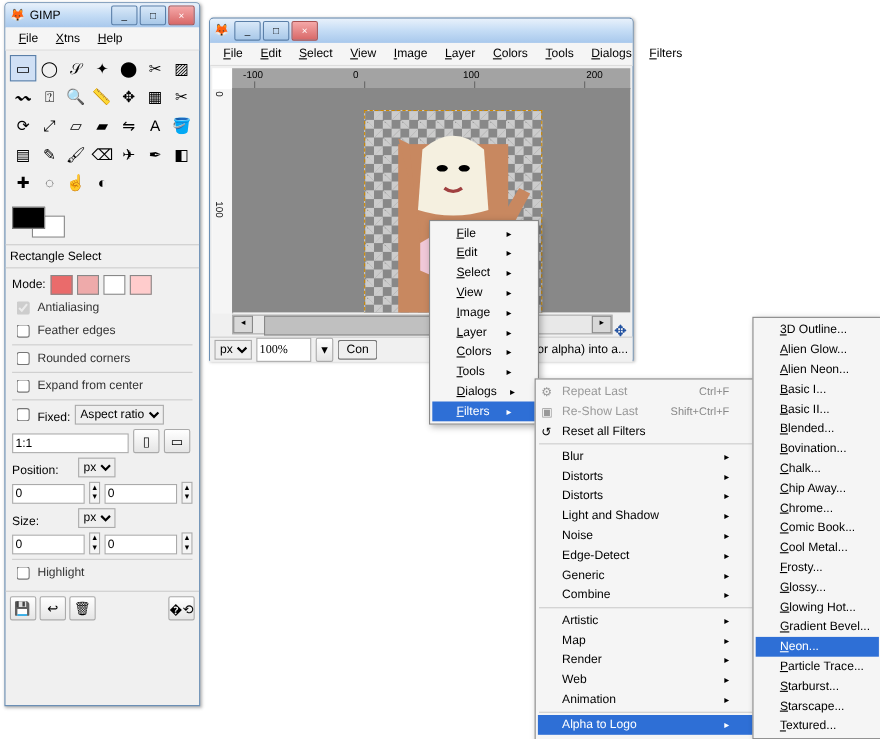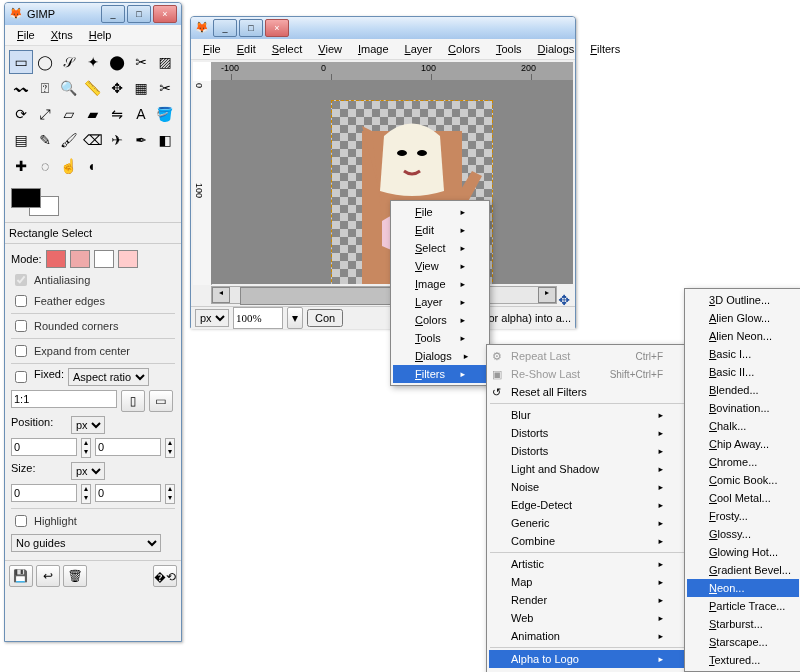--- a/index.html
+++ b/index.html
@@ -20,21 +20,21 @@
 .fgcolor{position:absolute;width:28px;height:18px;background:#000;border:1px solid #888;left:0;top:0}
 .bgcolor{position:absolute;width:28px;height:18px;background:#fff;border:1px solid #888;right:0;bottom:0}
 .sep{border-top:1px solid #ccc;margin:2px 0}
 .section-title{padding:2px 4px;font-size:11px}
 .opts{padding:4px 6px}
 .opts label{display:flex;align-items:center;gap:4px;margin:3px 0;color:#333}
 .opts input[type=checkbox]{width:12px;height:12px}
 .moderow{display:flex;align-items:center;gap:4px}
 .modebtn{width:18px;height:16px;border:1px solid #888;background:#ea6b6b}
 .disabled{color:#888}
-.row{display:flex;align-items:flex-start;gap:4px;margin:4px 0}
+.row{display:flex;align-items:flex-end;gap:4px;margin:4px 0}
 .row input[type=text]{width:60px;height:16px;border:1px solid #aaa;padding:0 2px;font-size:11px}
 .row select{height:18px;border:1px solid #aaa;font-size:11px}
 .spinbtn{width:14px;height:18px;border:1px solid #aaa;background:#f5f5f5;font-size:8px;line-height:8px;display:flex;flex-direction:column}
 .spinbtn span{flex:1;text-align:center;cursor:pointer}
 .btnrow{display:flex;gap:3px;padding:4px;border-top:1px solid #ccc}
 .iconbtn{width:22px;height:20px;border:1px solid #aaa;background:linear-gradient(#fff,#e5e5e5);border-radius:2px;cursor:pointer;display:flex;align-items:center;justify-content:center;font-size:12px}
 .canvas-area{position:relative;background:#fff;margin:2px}
 .ruler-h{height:18px;background:#a3a3a3;border-bottom:1px solid #aaa;position:relative;font-size:9px}
 .ruler-h .tick{position:absolute;bottom:0;border-left:1px solid #666;height:6px}
 .ruler-h .ticklabel{position:absolute;top:1px}
@@ -185,23 +185,20 @@
       <div class="spinbtn">
           <span>▴</span>
           <span>▾</span>
         </div>
     </div>
     <div class="sep"></div>
     <label>
         <input type="checkbox" style="">
         <span>Highlight</span>
       </label>
-    <div class="row">
-        <select style="width:150px"><option>No guides</option></select>
-      </div>
   </div>
   <div class="btnrow">
     <span class="iconbtn">💾</span>
     <span class="iconbtn">↩</span>
     <span class="iconbtn">🗑</span>
     <span style="flex:1"></span>
     <span class="iconbtn">�⟲</span>
   </div>
 </div>
 
@@ -227,21 +224,21 @@
       <span class="menuitem"><u>F</u>ilters</span>
     </div>
   <div class="canvas-area" style="height:222px">
     <div class="ruler-h" style="margin-left:18px" id="rulerh">
         <div class="ticklabel" style="left: 10px;">-100</div>
         <div class="tick" style="left: 20px;"></div>
         <div class="ticklabel" style="left: 110px;">0</div>
         <div class="tick" style="left: 120px;"></div>
         <div class="ticklabel" style="left: 210px;">100</div>
         <div class="tick" style="left: 220px;"></div>
-        <div class="ticklabel" style="left: 310px;">200</div>
+        <div class="ticklabel" style="left: 322px;">200</div>
         <div class="tick" style="left: 320px;"></div>
       </div>
     <div class="ruler-v" style="height:204px" id="rulerv">
         <div class="ticklabel" style="top: 2px;">0</div>
         <div class="ticklabel" style="top: 102px;">100</div>
       </div>
     <div style="position:absolute;left:18px;top:18px;right:0;bottom:0;overflow:hidden;background:#888">
       <div class="imgcontent checker">
         <svg class="avatar" viewBox="0 0 140 220" style="left:10px;top:0">
           <rect x="20" y="30" width="100" height="160" fill="#c88860"></rect>

